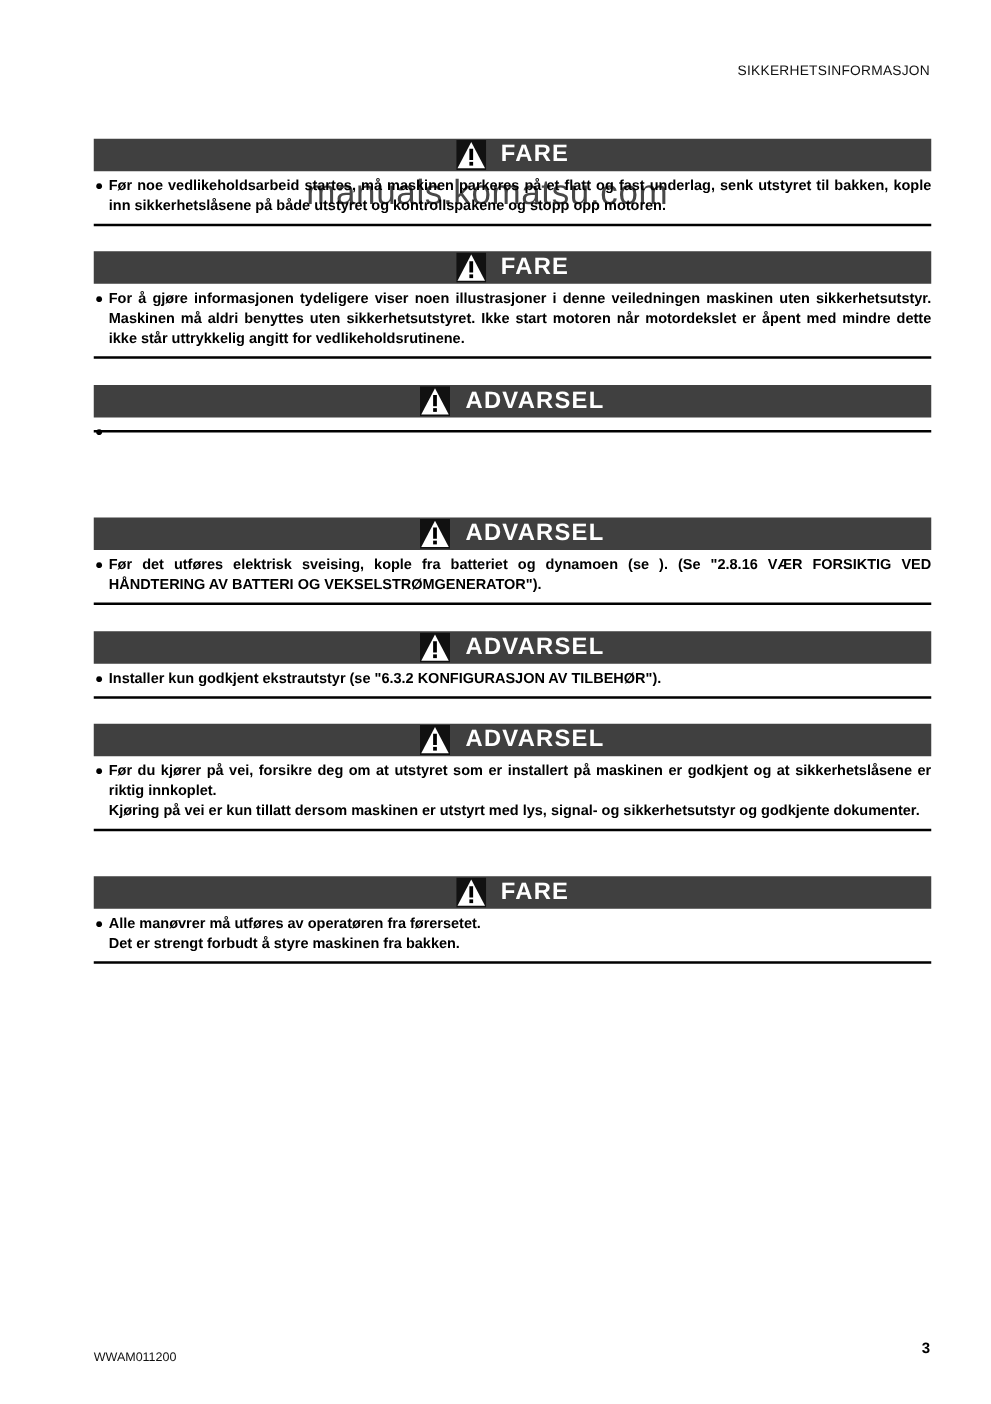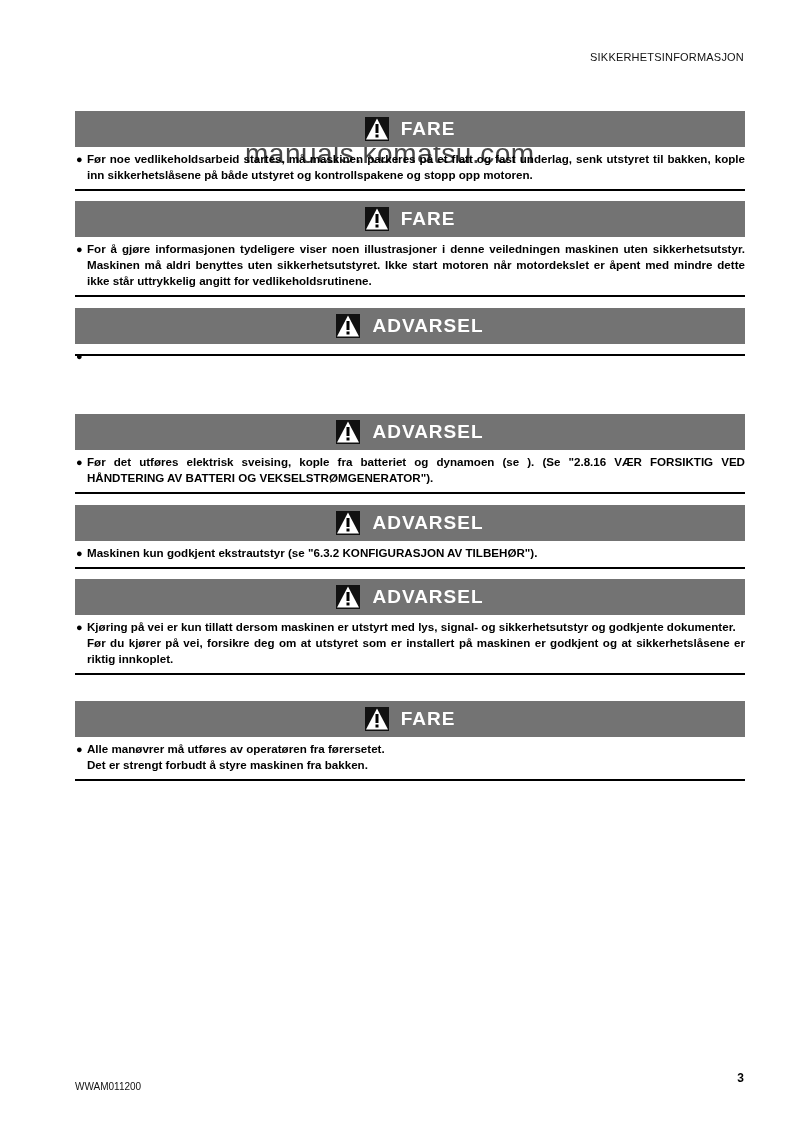--- a/index.html
+++ b/index.html
@@ -6,21 +6,21 @@
     body {
       width: 793px; height: 1123px; position: relative; overflow: hidden;
       font-family: "Liberation Sans", "DejaVu Sans", sans-serif; color: #000;
     }
     .running-header {
       position: absolute; top: 51px; right: 49px;
       font-size: 11px; letter-spacing: 0.2px; color: #111;
     }
     .block { position: absolute; left: 75px; width: 670px; }
     .banner {
-      height: 36px; background: #737373; color: #fff;
+      height: 26px; background: #404040; color: #fff;
       display: flex; align-items: center; justify-content: center;
       font-weight: bold; font-size: 19px; letter-spacing: 1px;
     }
     .banner .icon { width: 24px; height: 24px; margin-right: 12px; display: inline-block; }
     .banner .icon svg { display: block; }
     .body-text {
       position: relative; padding: 4px 0 6px 12px;
       font-size: 11.6px; line-height: 16px; font-weight: bold;
       text-align: justify;
     }
@@ -126,41 +126,41 @@
           <rect width="24" height="24" fill="#111"></rect>
           <polygon points="12,1.5 23,22.5 1,22.5" fill="#fff"></polygon>
           <rect x="10.5" y="7" width="3" height="9" fill="#000"></rect>
           <rect x="10.5" y="17.5" width="3" height="3" fill="#000"></rect>
         </svg>
     </span>
     <span>ADVARSEL</span>
   </div>
   <div class="body-text">
     <span class="bullet">●</span>
-    <p>Maskinen kun godkjent ekstrautstyr (se "6.3.2 KONFIGURASJON AV TILBEHØR").</p>
+    <p>Installer kun godkjent ekstrautstyr (se "6.3.2 KONFIGURASJON AV TILBEHØR").</p>
   </div>
   <div class="rule"></div>
 </div>
 
 <div class="block" style="top:579px;">
   <div class="banner">
     <span class="icon">
       <svg width="24" height="24" viewBox="0 0 24 24">
           <rect width="24" height="24" fill="#111"></rect>
           <polygon points="12,1.5 23,22.5 1,22.5" fill="#fff"></polygon>
           <rect x="10.5" y="7" width="3" height="9" fill="#000"></rect>
           <rect x="10.5" y="17.5" width="3" height="3" fill="#000"></rect>
         </svg>
     </span>
     <span>ADVARSEL</span>
   </div>
   <div class="body-text">
     <span class="bullet">●</span>
+    <p>Før du kjører på vei, forsikre deg om at utstyret som er installert på maskinen er godkjent og at sikkerhetslåsene er riktig innkoplet.</p>
     <p>Kjøring på vei er kun tillatt dersom maskinen er utstyrt med lys, signal- og sikkerhetsutstyr og godkjente dokumenter.</p>
-    <p>Før du kjører på vei, forsikre deg om at utstyret som er installert på maskinen er godkjent og at sikkerhetslåsene er riktig innkoplet.</p>
   </div>
   <div class="rule"></div>
 </div>
 
 <div class="block" style="top:701px;">
   <div class="banner">
     <span class="icon">
       <svg width="24" height="24" viewBox="0 0 24 24">
           <rect width="24" height="24" fill="#111"></rect>
           <polygon points="12,1.5 23,22.5 1,22.5" fill="#fff"></polygon>

